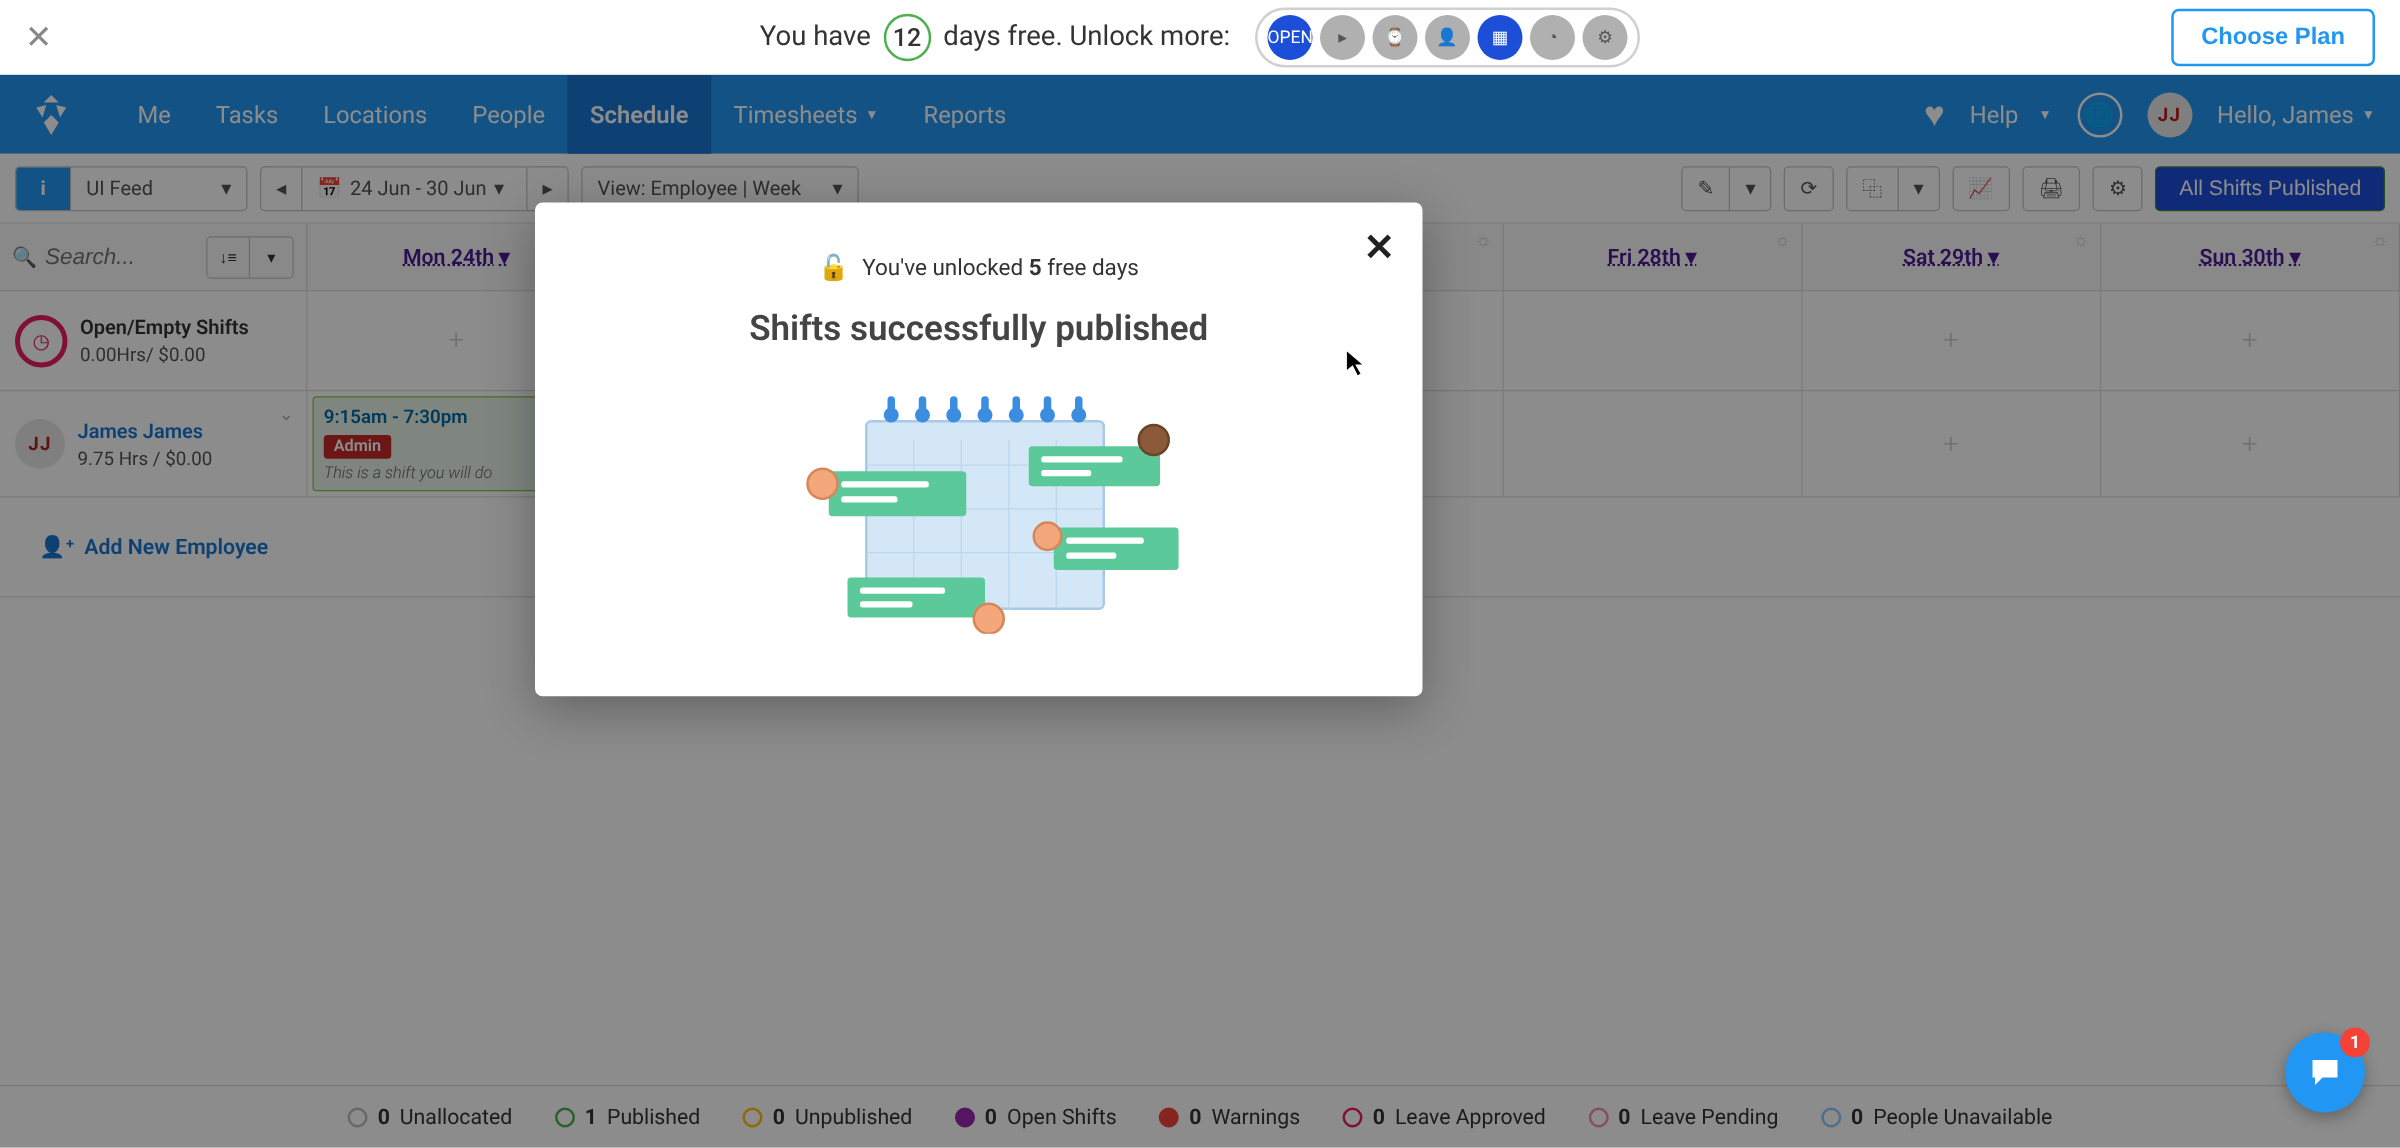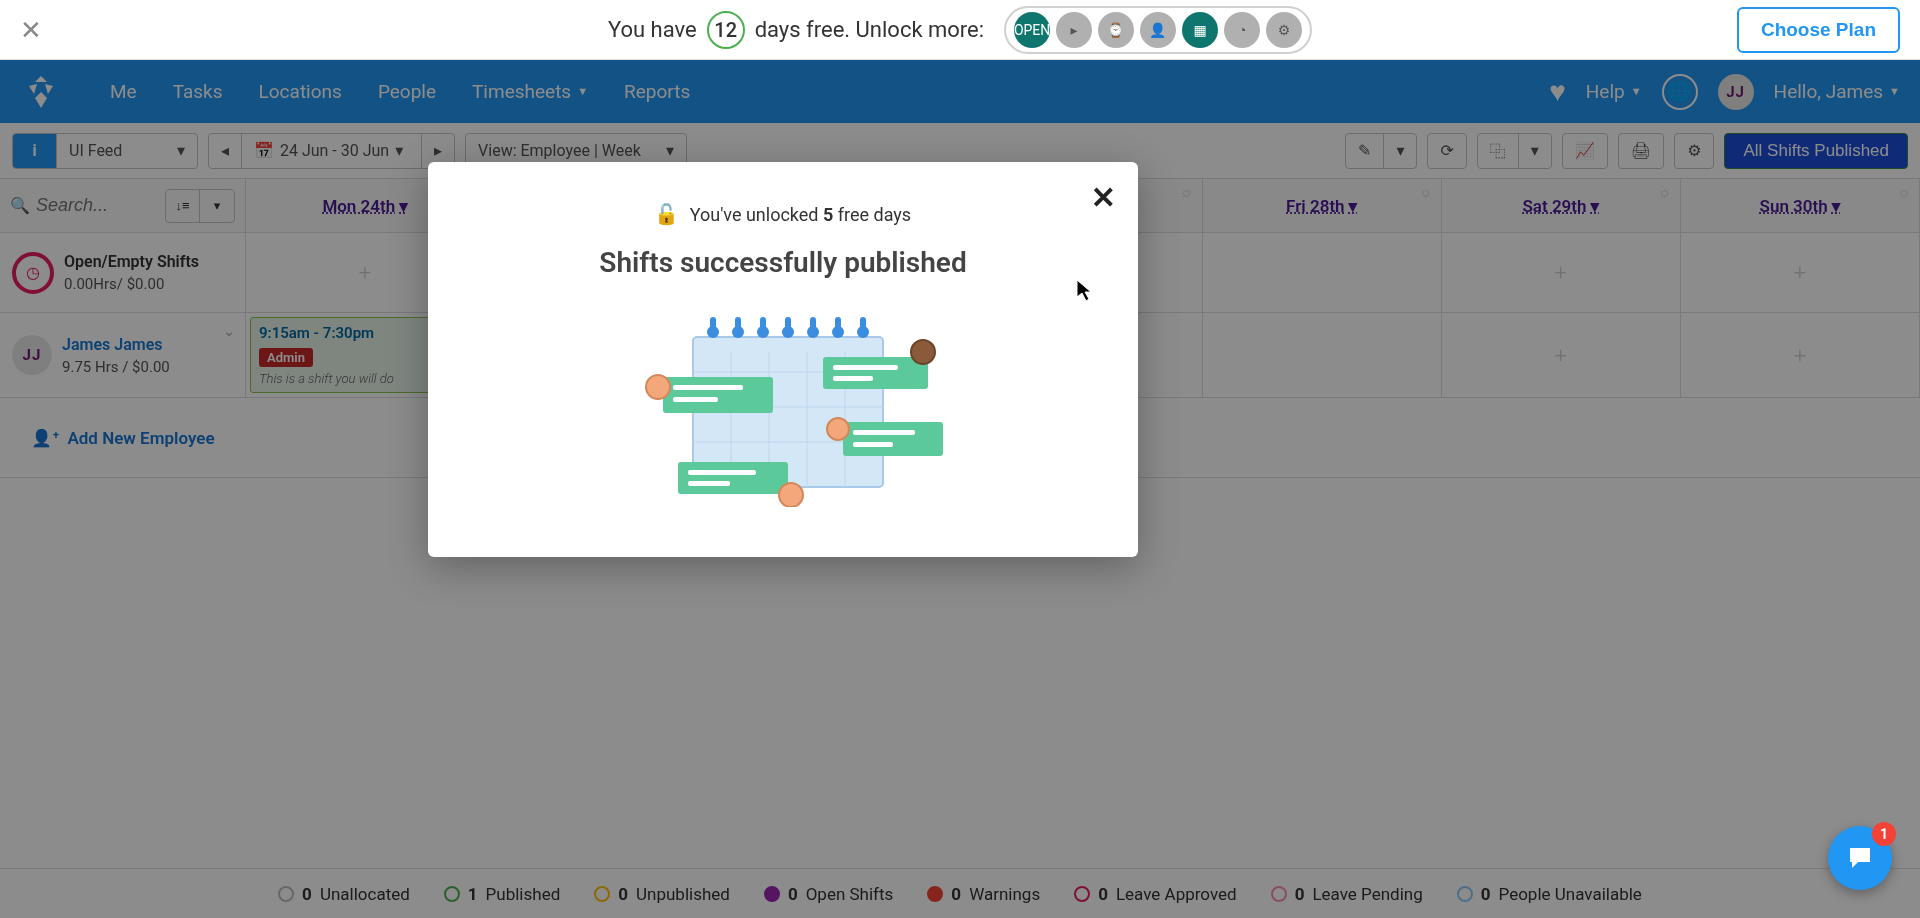--- a/index.html
+++ b/index.html
@@ -6,34 +6,34 @@
 body { font-family: -apple-system, BlinkMacSystemFont, "Segoe UI", Roboto, Helvetica, Arial, sans-serif; width: 1920px; height: 918px; overflow: hidden; position: relative; background: #fff; color: #333; }
 
 
 .trial-banner { height: 60px; display: flex; align-items: center; position: relative; border-bottom: 1px solid #e0e0e0; }
 .trial-close { position: absolute; left: 20px; font-size: 26px; color: #888; cursor: pointer; }
 .trial-center { margin: 0 auto; display: flex; align-items: center; gap: 10px; }
 .trial-text { font-size: 22px; color: #333; }
 .trial-days { width: 38px; height: 38px; border: 2px solid #4caf50; border-radius: 50%; display: inline-flex; align-items: center; justify-content: center; font-size: 20px; font-weight: 500; color: #333; }
 .trial-icons { display: flex; gap: 6px; border: 2px solid #d0d0d0; border-radius: 28px; padding: 4px 8px; margin-left: 10px; }
 .trial-icon { width: 36px; height: 36px; border-radius: 50%; display: flex; align-items: center; justify-content: center; font-size: 14px; }
-.trial-icon.active { background: #0f766e; color: #fff; }
+.trial-icon.active { background: #1d4ed8; color: #fff; }
 .trial-icon.inactive { background: #b0b0b0; color: #555; }
 .choose-plan { position: absolute; right: 20px; border: 2px solid #2196f3; color: #2196f3; background: #fff; padding: 10px 22px; font-size: 19px; font-weight: 600; border-radius: 6px; cursor: pointer; }
 
 
 .main-nav { height: 63px; background: #2196f3; display: flex; align-items: center; padding: 0 20px; color: #fff; }
 .logo { width: 42px; height: 42px; margin-right: 30px; display: flex; align-items: center; justify-content: center; }
 .nav-items { display: flex; height: 100%; }
 .nav-item { padding: 0 18px; display: flex; align-items: center; font-size: 19px; cursor: pointer; height: 100%; gap: 6px; }
 .nav-item.active { background: #1976d2; font-weight: 600; }
 .nav-right { margin-left: auto; display: flex; align-items: center; gap: 20px; font-size: 19px; }
 .heart-icon { font-size: 28px; }
 .globe-icon { width: 36px; height: 36px; border: 2px solid #fff; border-radius: 50%; display: flex; align-items: center; justify-content: center; }
-.avatar-jj { width: 36px; height: 36px; background: #e8e8e8; color: #701a75; border-radius: 50%; display: flex; align-items: center; justify-content: center; font-weight: 700; font-size: 15px; letter-spacing: 1px; }
+.avatar-jj { width: 36px; height: 36px; background: #e8e8e8; color: #b91c1c; border-radius: 50%; display: flex; align-items: center; justify-content: center; font-weight: 700; font-size: 15px; letter-spacing: 1px; }
 .caret-down { font-size: 11px; }
 
 
 .toolbar { height: 56px; display: flex; align-items: center; padding: 8px 12px; gap: 10px; border-bottom: 1px solid #ddd; background: #fff; }
 .tb-group { display: flex; align-items: center; border: 1px solid #c5c5c5; border-radius: 4px; height: 36px; }
 .tb-btn { padding: 0 12px; height: 100%; display: flex; align-items: center; font-size: 16px; color: #555; border-right: 1px solid #c5c5c5; cursor: pointer; gap: 6px; }
 .tb-btn:last-child { border-right: none; }
 .tb-info { background: #2196f3; color: #fff; width: 44px; justify-content: center; font-weight: bold; border-radius: 3px 0 0 3px; }
 .tb-select { min-width: 140px; }
 .tb-date { min-width: 180px; }
@@ -135,31 +135,34 @@
       </div>
     <div class="nav-item">
         <span>Tasks</span>
       </div>
     <div class="nav-item">
         <span>Locations</span>
       </div>
     <div class="nav-item">
         <span>People</span>
       </div>
+    <div class="nav-item active">
+        <span>Schedule</span>
+      </div>
     <div class="nav-item">
         <span>Timesheets</span>
         <span class="caret-down">▼</span>
       </div>
     <div class="nav-item">
         <span>Reports</span>
       </div>
   </div>
   <div class="nav-right">
     <span class="heart-icon">♥</span>
-    <span style="display:flex;align-items:center;gap:6px;">
+    <span style="display:flex;align-items:center;gap:16px;">
         <span>Help</span>
         <span class="caret-down">▼</span>
       </span>
     <span class="globe-icon">🌐</span>
     <span class="avatar-jj">JJ</span>
     <span style="display:flex;align-items:center;gap:6px;">
         <span>Hello, James</span>
         <span class="caret-down">▼</span>
       </span>
   </div>

